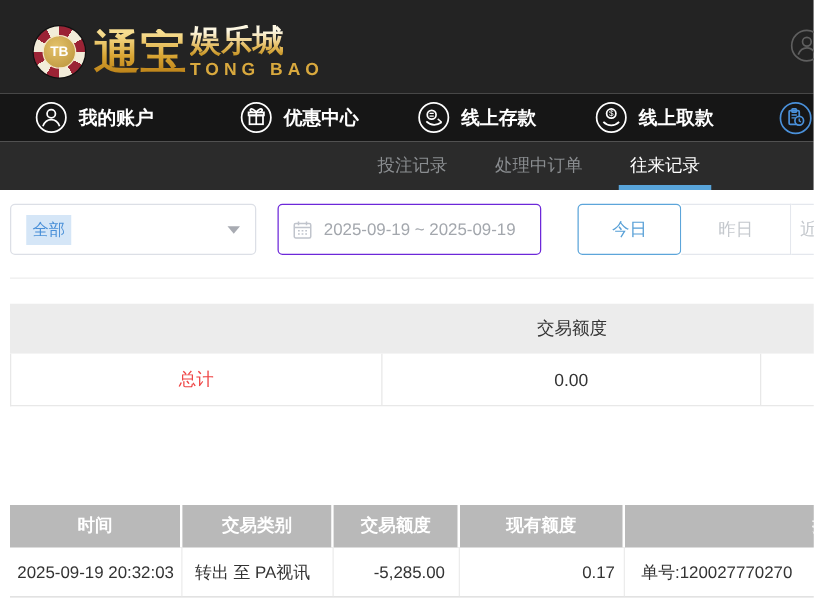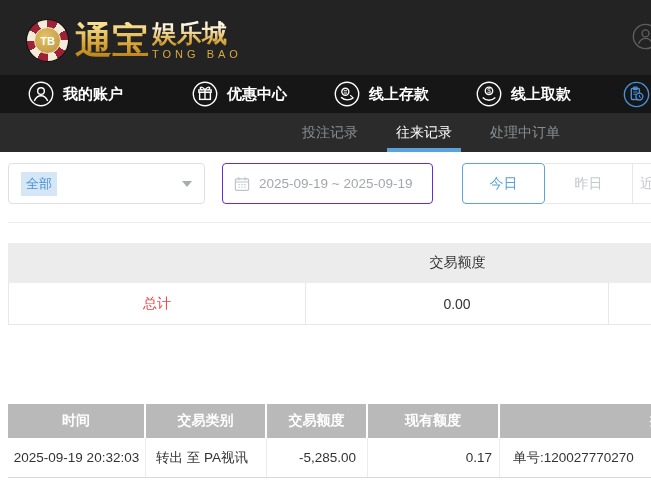--- a/index.html
+++ b/index.html
@@ -20,21 +20,21 @@
     display:flex; align-items:center; justify-content:center; color:#fff; font-size:11px; font-weight:700; }
   .brand-cn-main { margin-left:7px; font-size:37px; font-weight:700; line-height:1;
     font-family:"DejaVu Serif","Liberation Serif",serif;
     background:linear-gradient(180deg,#f7dd90 10%,#d8a432 60%,#b97f16);
     -webkit-background-clip:text; background-clip:text; -webkit-text-fill-color:transparent; color:#d9a93e; }
   .brand-col { margin-left:3px; display:flex; flex-direction:column; }
   .brand-cn-sub { font-size:25px; font-weight:700; line-height:1;
     font-family:"DejaVu Serif","Liberation Serif",serif;
     background:linear-gradient(180deg,#fdf7e2 20%,#e3b95a 70%,#c3901f);
     -webkit-background-clip:text; background-clip:text; -webkit-text-fill-color:transparent; color:#e0b04a; }
-  .brand-en { margin-top:2px; font-size:11px; font-weight:400; letter-spacing:4px; color:#d9a93e; }
+  .brand-en { margin-top:2px; font-size:14px; font-weight:700; letter-spacing:4px; color:#d9a93e; }
   .hdr-user { position:absolute; left:632px; top:23px; width:27px; height:27px; }
 
   
   .nav-bar { position:absolute; left:0; top:75px; width:651px; height:38px; background:#161616;
     display:flex; align-items:center; padding-left:28px; }
   .nav-item { display:flex; align-items:center; margin-right:47px; cursor:pointer; }
   .nav-item:first-child { margin-right:69px; }
   .nav-item .nicon { width:26px; height:26px; margin-right:9px; flex:0 0 auto; }
   .nav-item .nlabel { color:#fff; font-size:15px; font-weight:700; white-space:nowrap; }
   .nav-records { margin-left:auto; margin-right:1px; width:27px; height:27px; flex:0 0 auto; }
@@ -175,22 +175,22 @@
         <rect x="11" y="6.4" width="3.6" height="2.6" rx="0.6"></rect>
         <path d="M10.6 11.4h4.4M10.6 13.8h3" stroke-width="1.1"></path>
         <circle cx="17" cy="16.2" r="3.6" fill="#161616"></circle>
         <path d="M17 14.4v1.9l1.4.9" stroke-width="1.1"></path>
       </svg>
     </div>
   </div>
 
   <div class="tab-bar">
     <div class="tab">投注记录</div>
+    <div class="tab">处理中订单</div>
     <div class="tab active">往来记录</div>
-    <div class="tab">处理中订单</div>
   </div>
 
   <div class="select-box">
     <span class="select-value">全部</span>
     <span class="select-caret"></span>
   </div>
 
   <div class="date-box">
     <span class="cal">
       <svg viewBox="0 0 16 16" width="16" height="16" fill="none" stroke="#c0c4cc" stroke-width="1.2">

